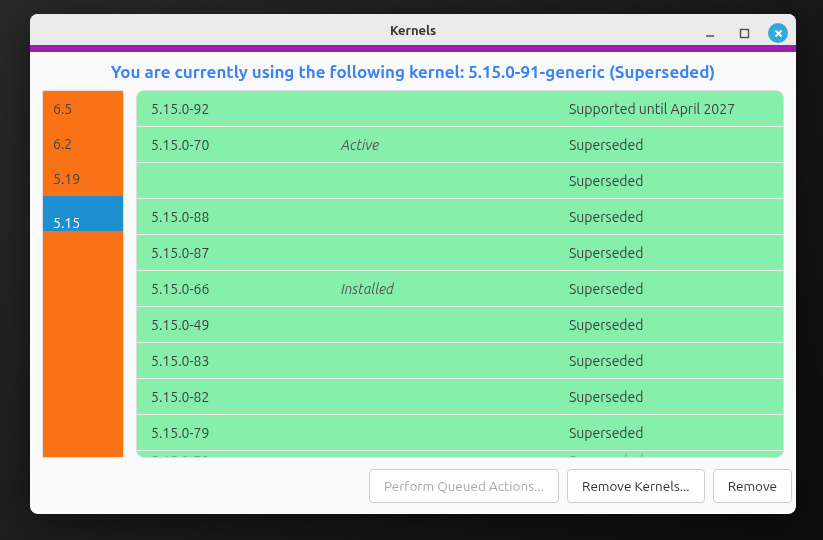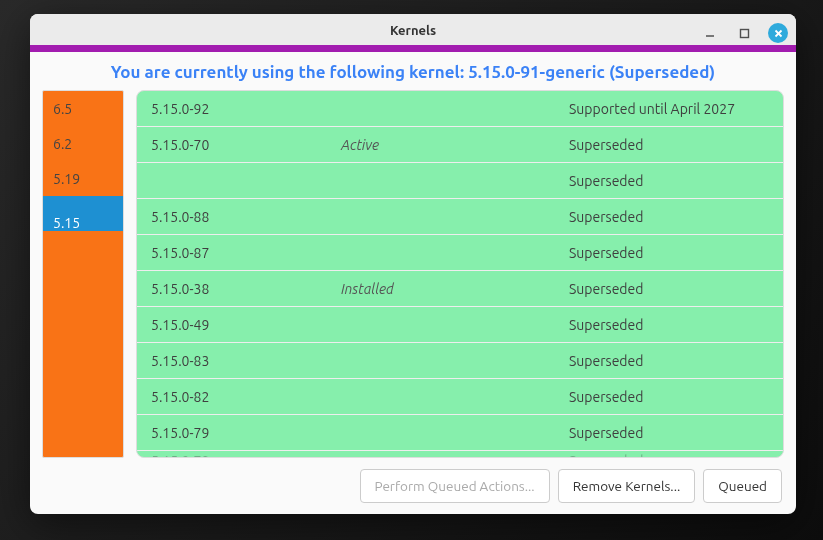--- a/index.html
+++ b/index.html
@@ -122,21 +122,21 @@
   .kernel-row:last-child { border-bottom: none; }
   .kv { flex: 0 0 190px; }
   .km { flex: 1; text-align: left; font-style: italic; color: #555; }
   .ks { flex: 0 0 200px; text-align: left; }
   .footer {
     height: 56px;
     display: flex;
     align-items: center;
     justify-content: flex-end;
     gap: 8px;
-    padding: 0 14px;
+    padding: 0 4px;
     flex-shrink: 0;
   }
   .btn {
     height: 34px;
     padding: 0 14px;
     border: 1px solid #ccc;
     border-radius: 4px;
     background: #fff;
     font-size: 13.5px;
     color: #333;
@@ -226,21 +226,21 @@
           <span class="kv">5.15.0-88</span>
           <span class="km"></span>
           <span class="ks">Superseded</span>
         </div>
         <div class="kernel-row">
           <span class="kv">5.15.0-87</span>
           <span class="km"></span>
           <span class="ks">Superseded</span>
         </div>
         <div class="kernel-row">
-          <span class="kv">5.15.0-38</span>
+          <span class="kv">5.15.0-66</span>
           <span class="km">Installed</span>
           <span class="ks">Superseded</span>
         </div>
         <div class="kernel-row">
           <span class="kv">5.15.0-49</span>
           <span class="km"></span>
           <span class="ks">Superseded</span>
         </div>
         <div class="kernel-row">
           <span class="kv">5.15.0-83</span>
@@ -267,18 +267,18 @@
     </div>
 
     <div class="footer">
       <div class="btn disabled">
         <span>Perform Queued Actions...</span>
       </div>
       <div class="btn">
         <span>Remove Kernels...</span>
       </div>
       <div class="btn">
-        <span>Queued</span>
+        <span>Remove</span>
       </div>
     </div>
 
   </div>
 </div>
 
 </body></html>

